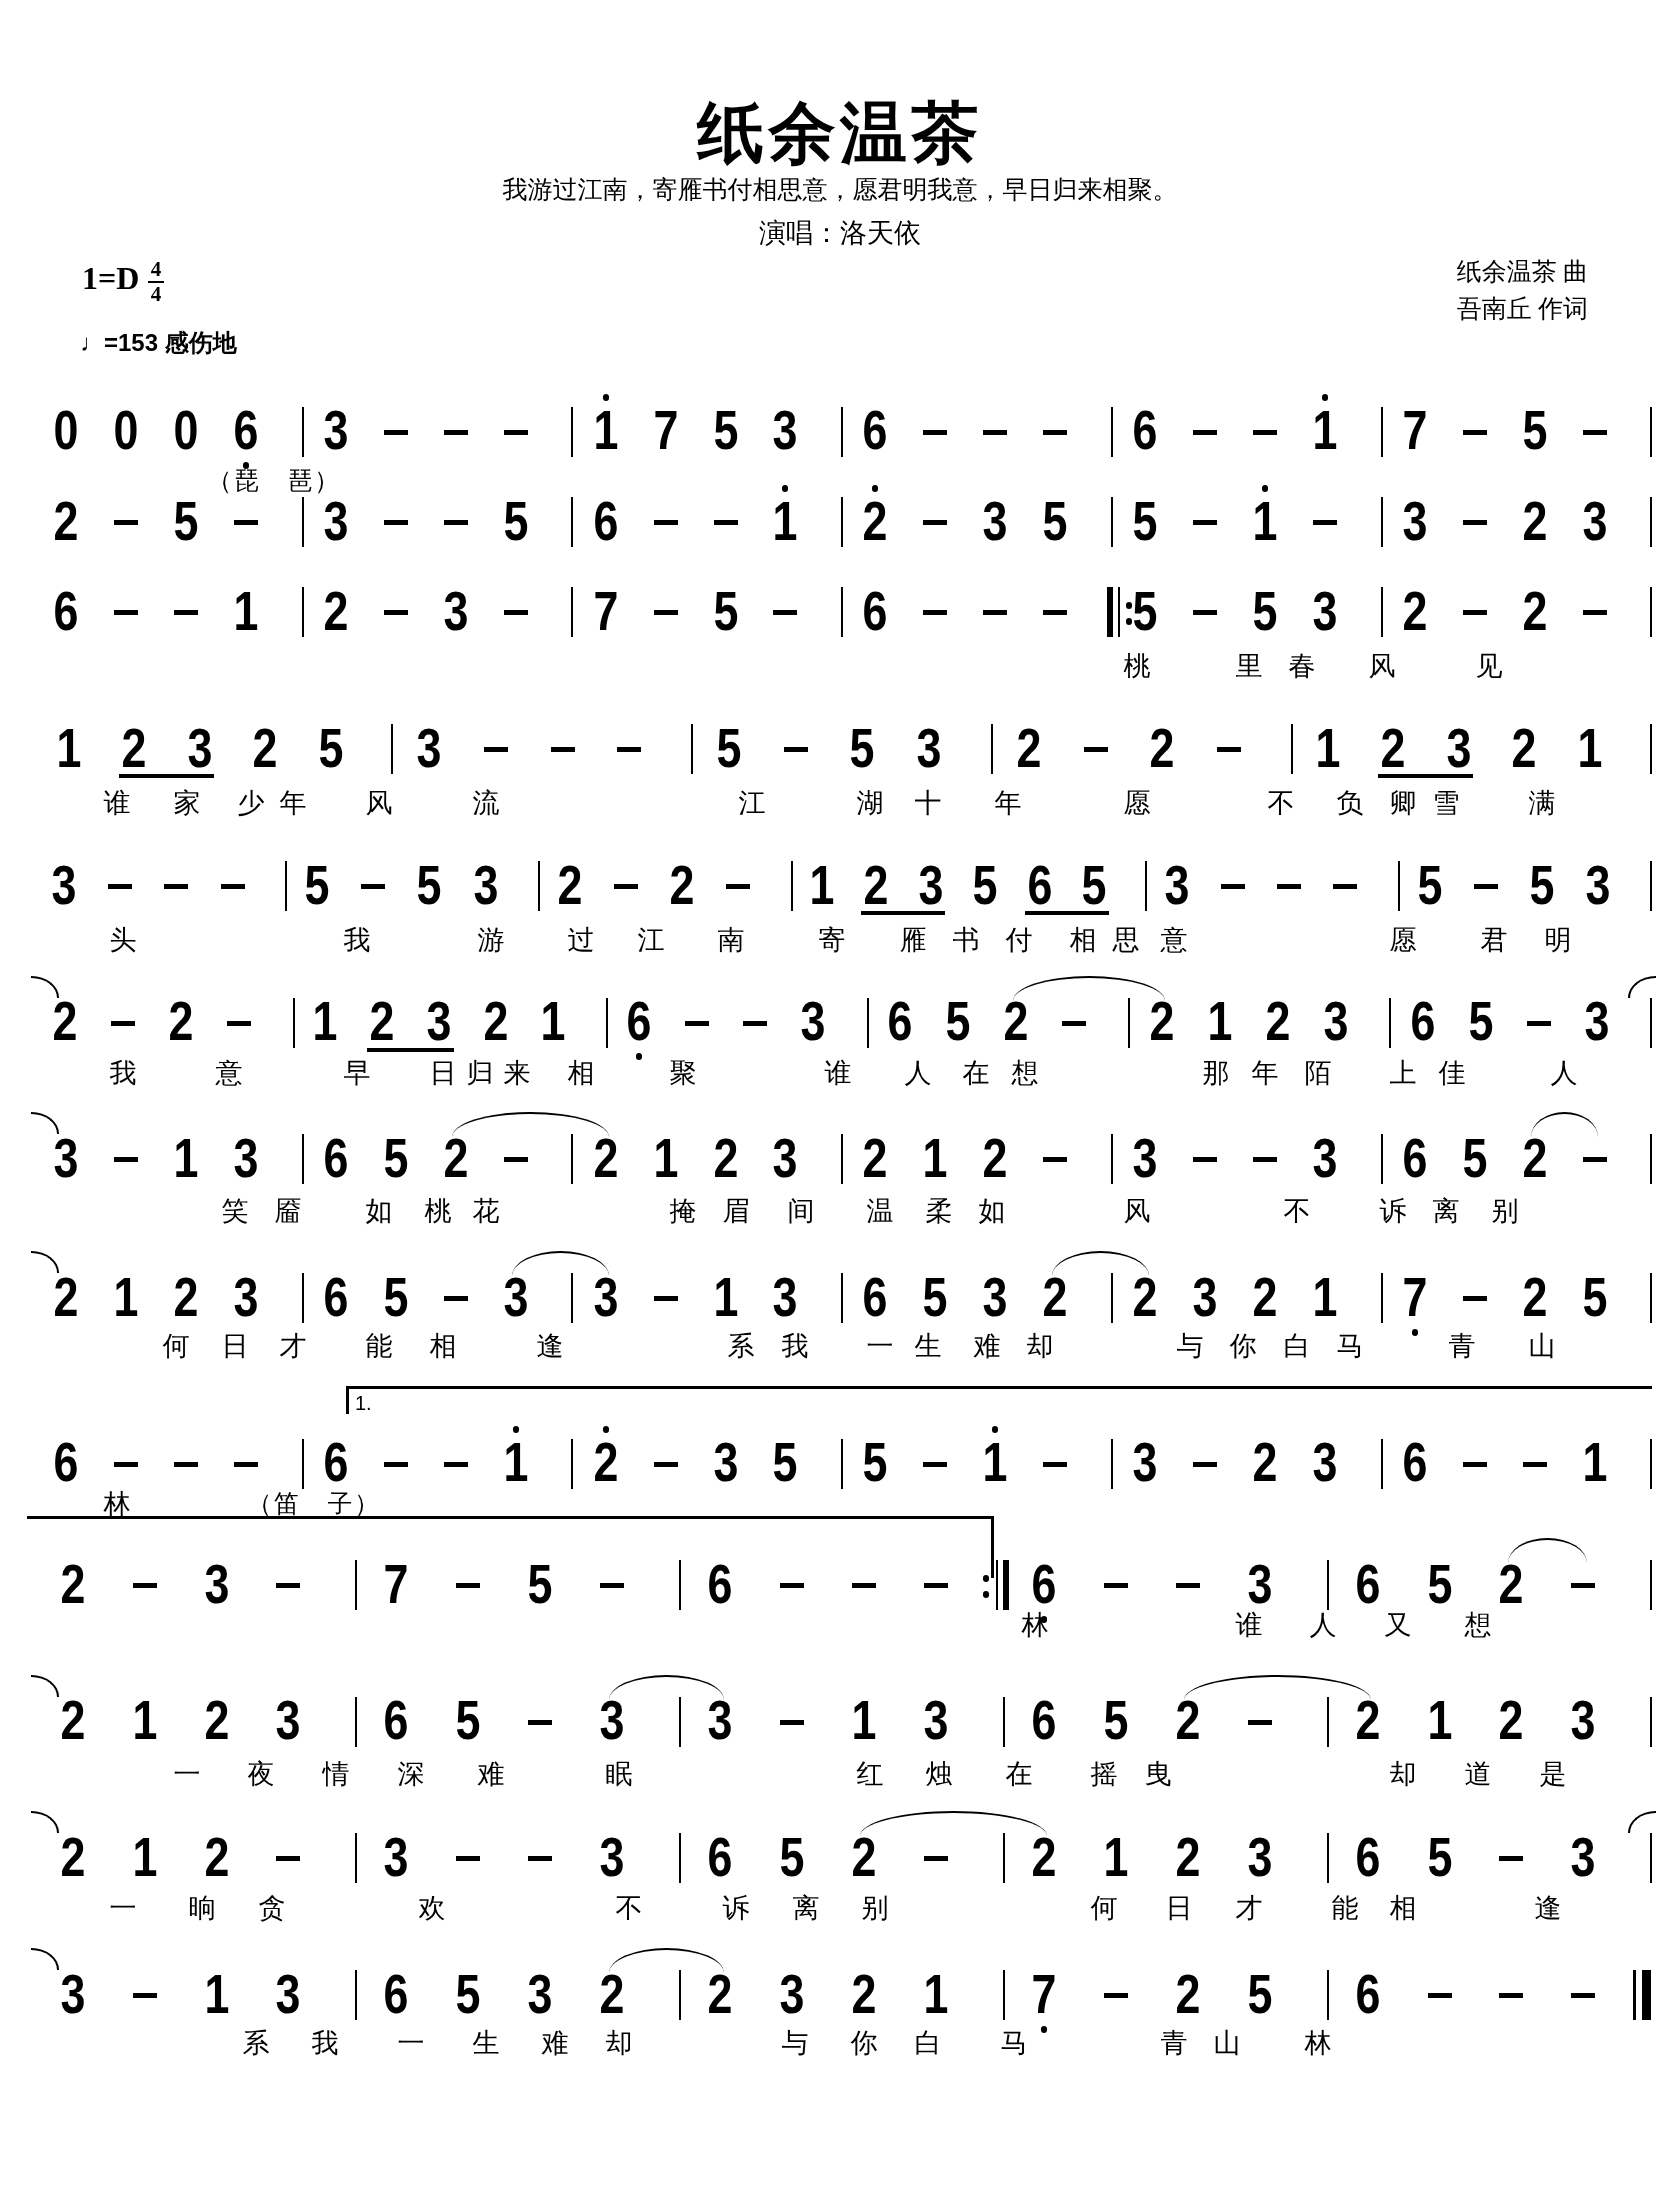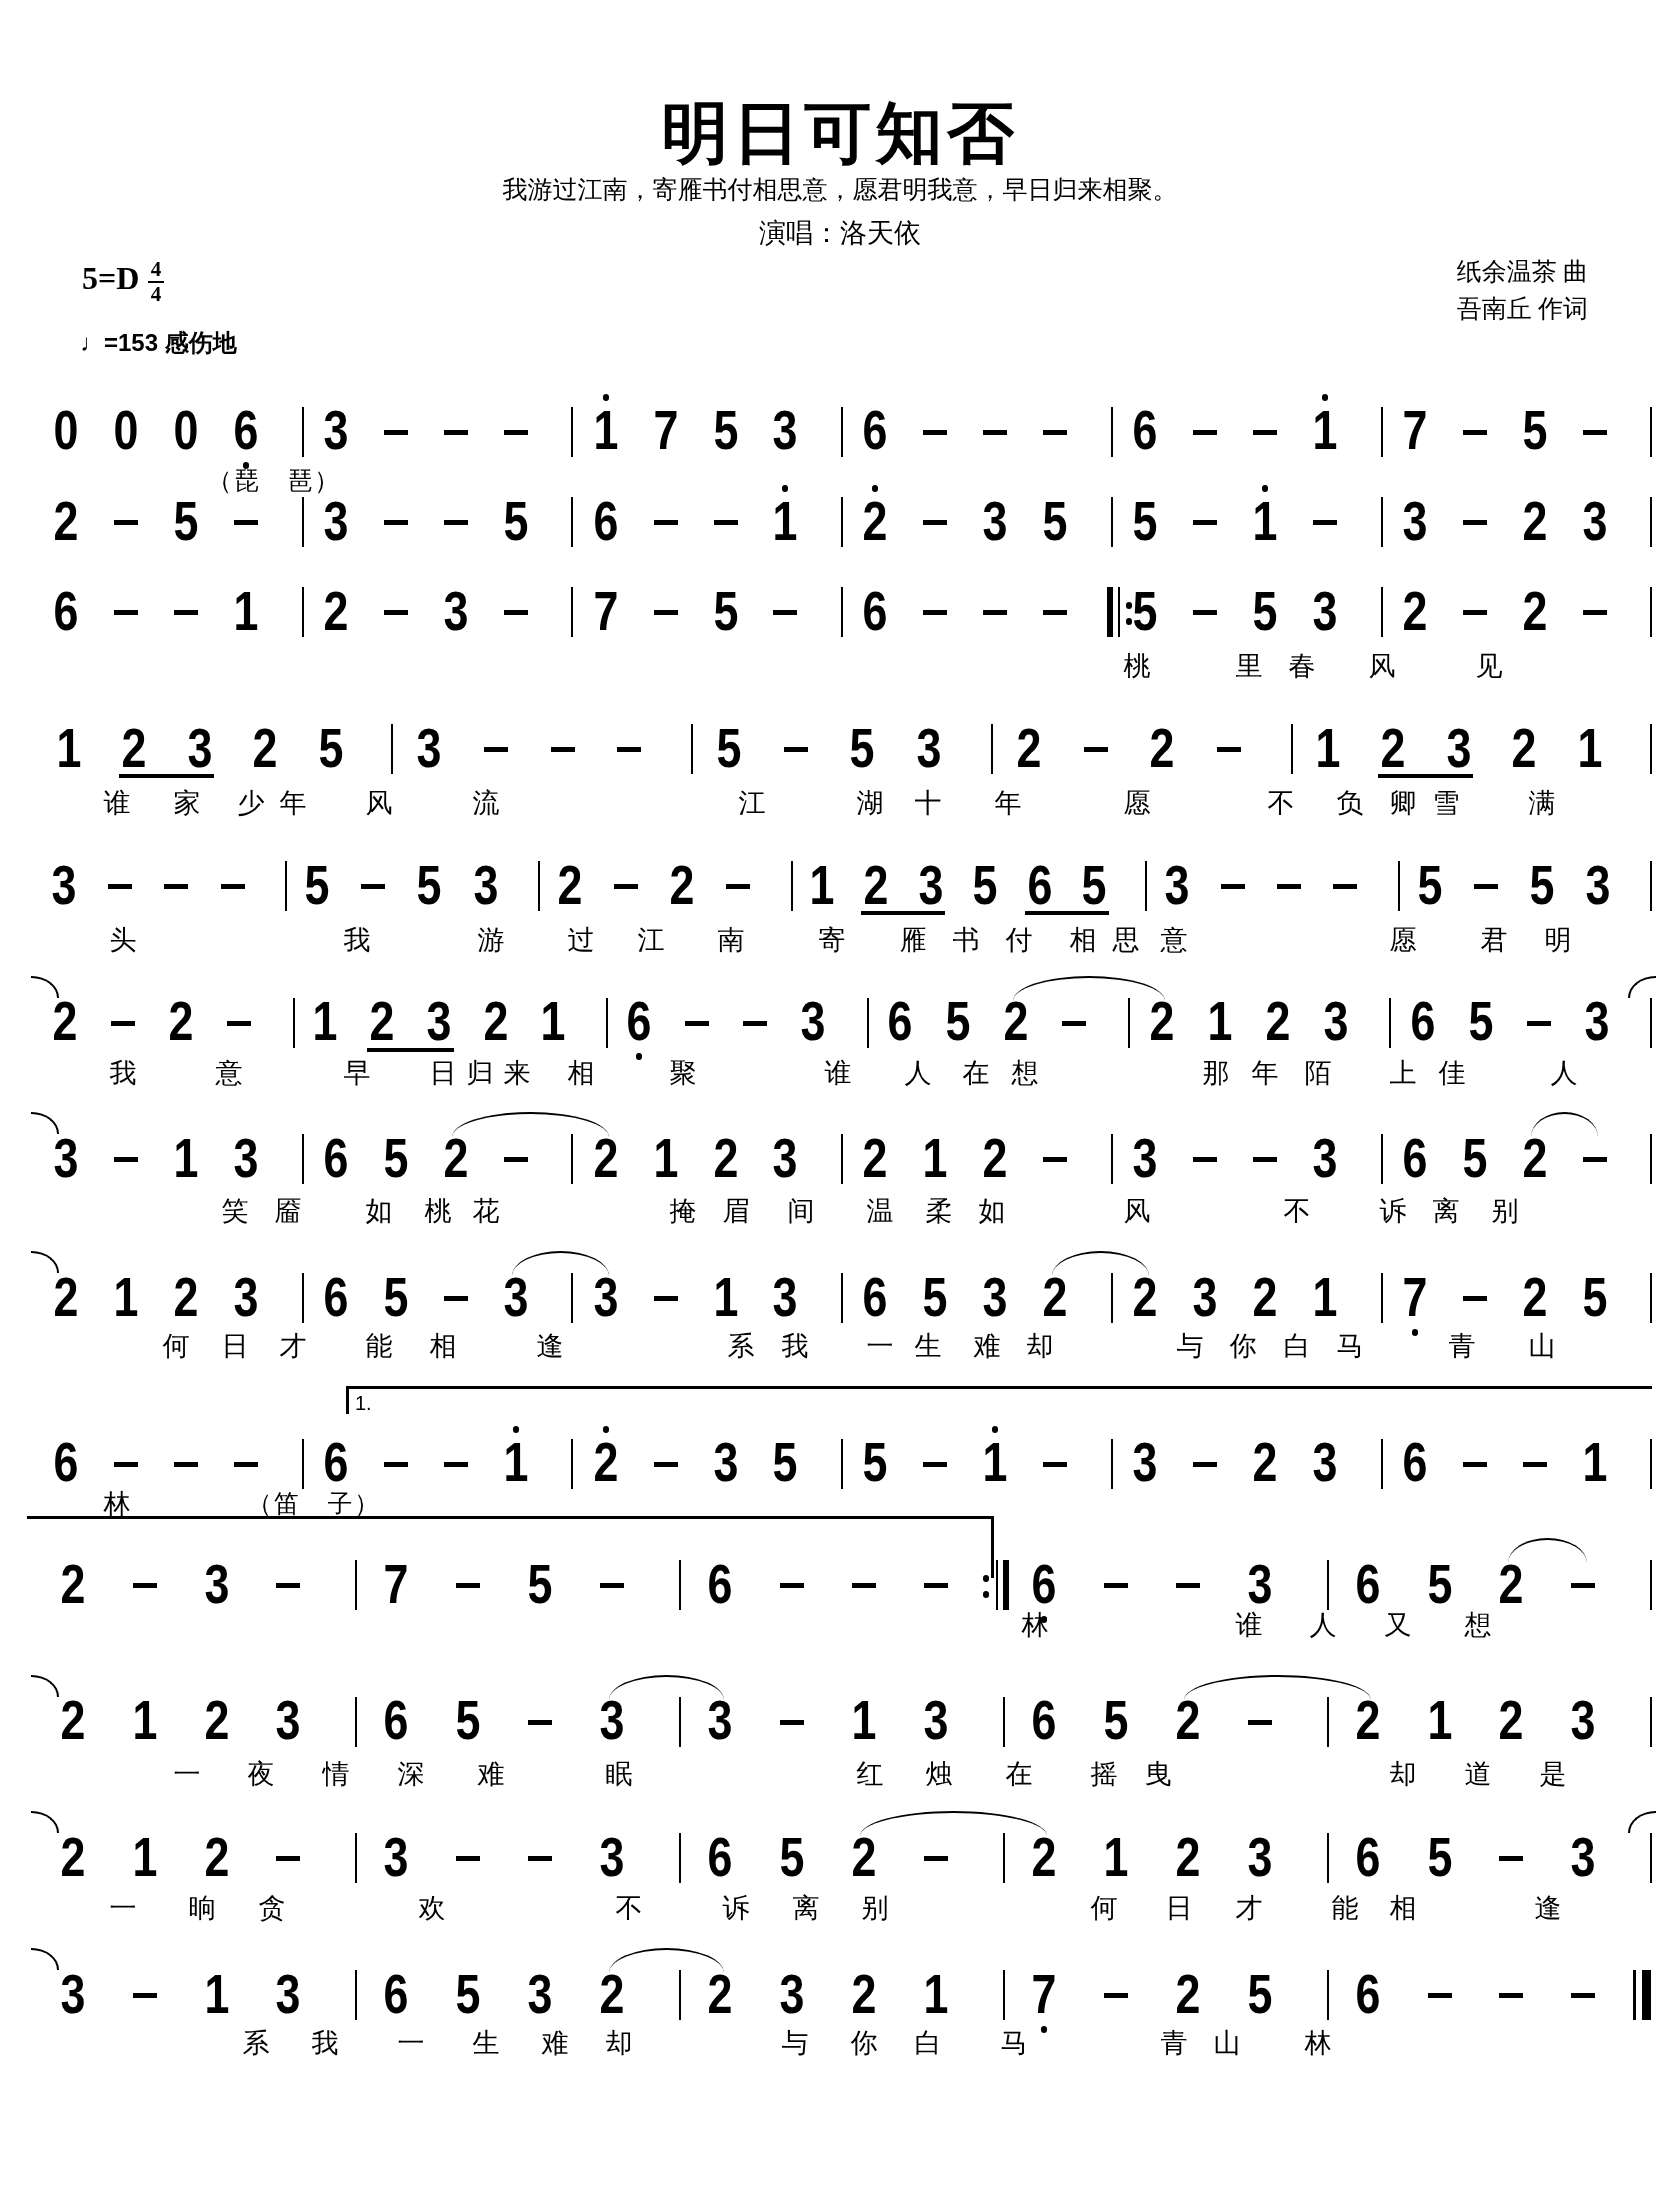--- a/index.html
+++ b/index.html
@@ -37,26 +37,26 @@
   .lyr{position:absolute;width:40px;margin-left:-20px;text-align:center;
        font-size:27px;line-height:1.1;font-family:"Liberation Serif",serif;}
   .inslabel{position:absolute;font-size:25px;font-family:"Liberation Serif",serif;letter-spacing:1.8px;}
   .vline{position:absolute;background:#000;height:2.6px;}
   .vtick{position:absolute;background:#000;width:2.6px;}
   .vlabel{position:absolute;font-size:20px;}
 </style>
 </head>
 <body>
 
-<div class="abs ctr title">明日可知否</div>
+<div class="abs ctr title">纸余温茶</div>
 <div class="abs ctr subtitle">我游过江南，寄雁书付相思意，愿君明我意，早日归来相聚。</div>
 <div class="abs ctr performer">演唱：洛天依</div>
 
 <div class="abs keyrow">
-  <span>5=D</span><span class="frac"><i>4</i><i>4</i></span>
+  <span>1=D</span><span class="frac"><i>4</i><i>4</i></span>
 </div>
 <div class="abs tempo">♩=153 感伤地</div>
 <div class="abs credit composer">纸余温茶  曲</div>
 <div class="abs credit lyricist">吾南丘  作词</div>
 
 <div id="score">
     <div class="bar" style="left: 302px; top: 407px; width: 2.2px; height: 50px;"></div>
     <div class="bar" style="left: 571px; top: 407px; width: 2.2px; height: 50px;"></div>
     <div class="bar" style="left: 841px; top: 407px; width: 2.2px; height: 50px;"></div>
     <div class="bar" style="left: 1111px; top: 407px; width: 2.2px; height: 50px;"></div>

